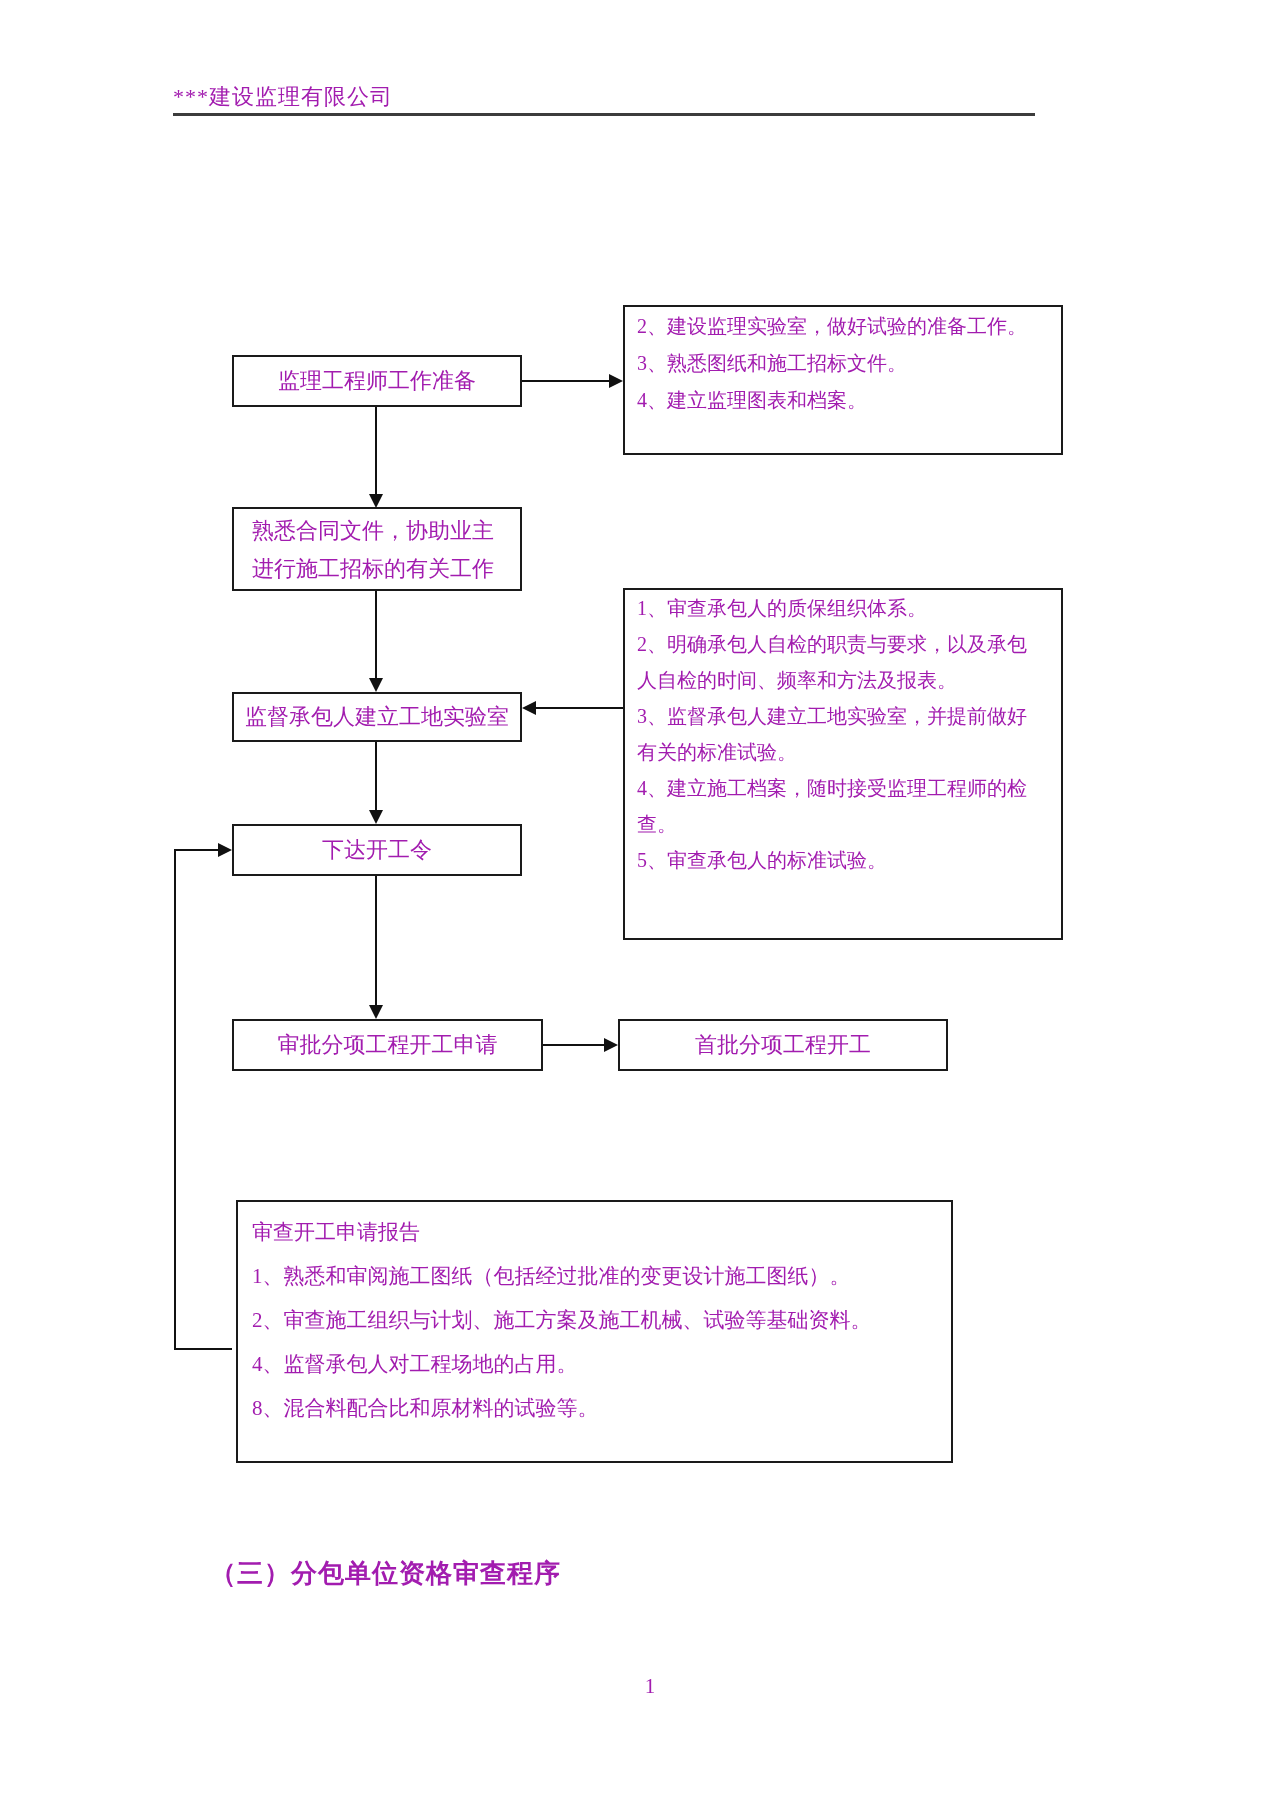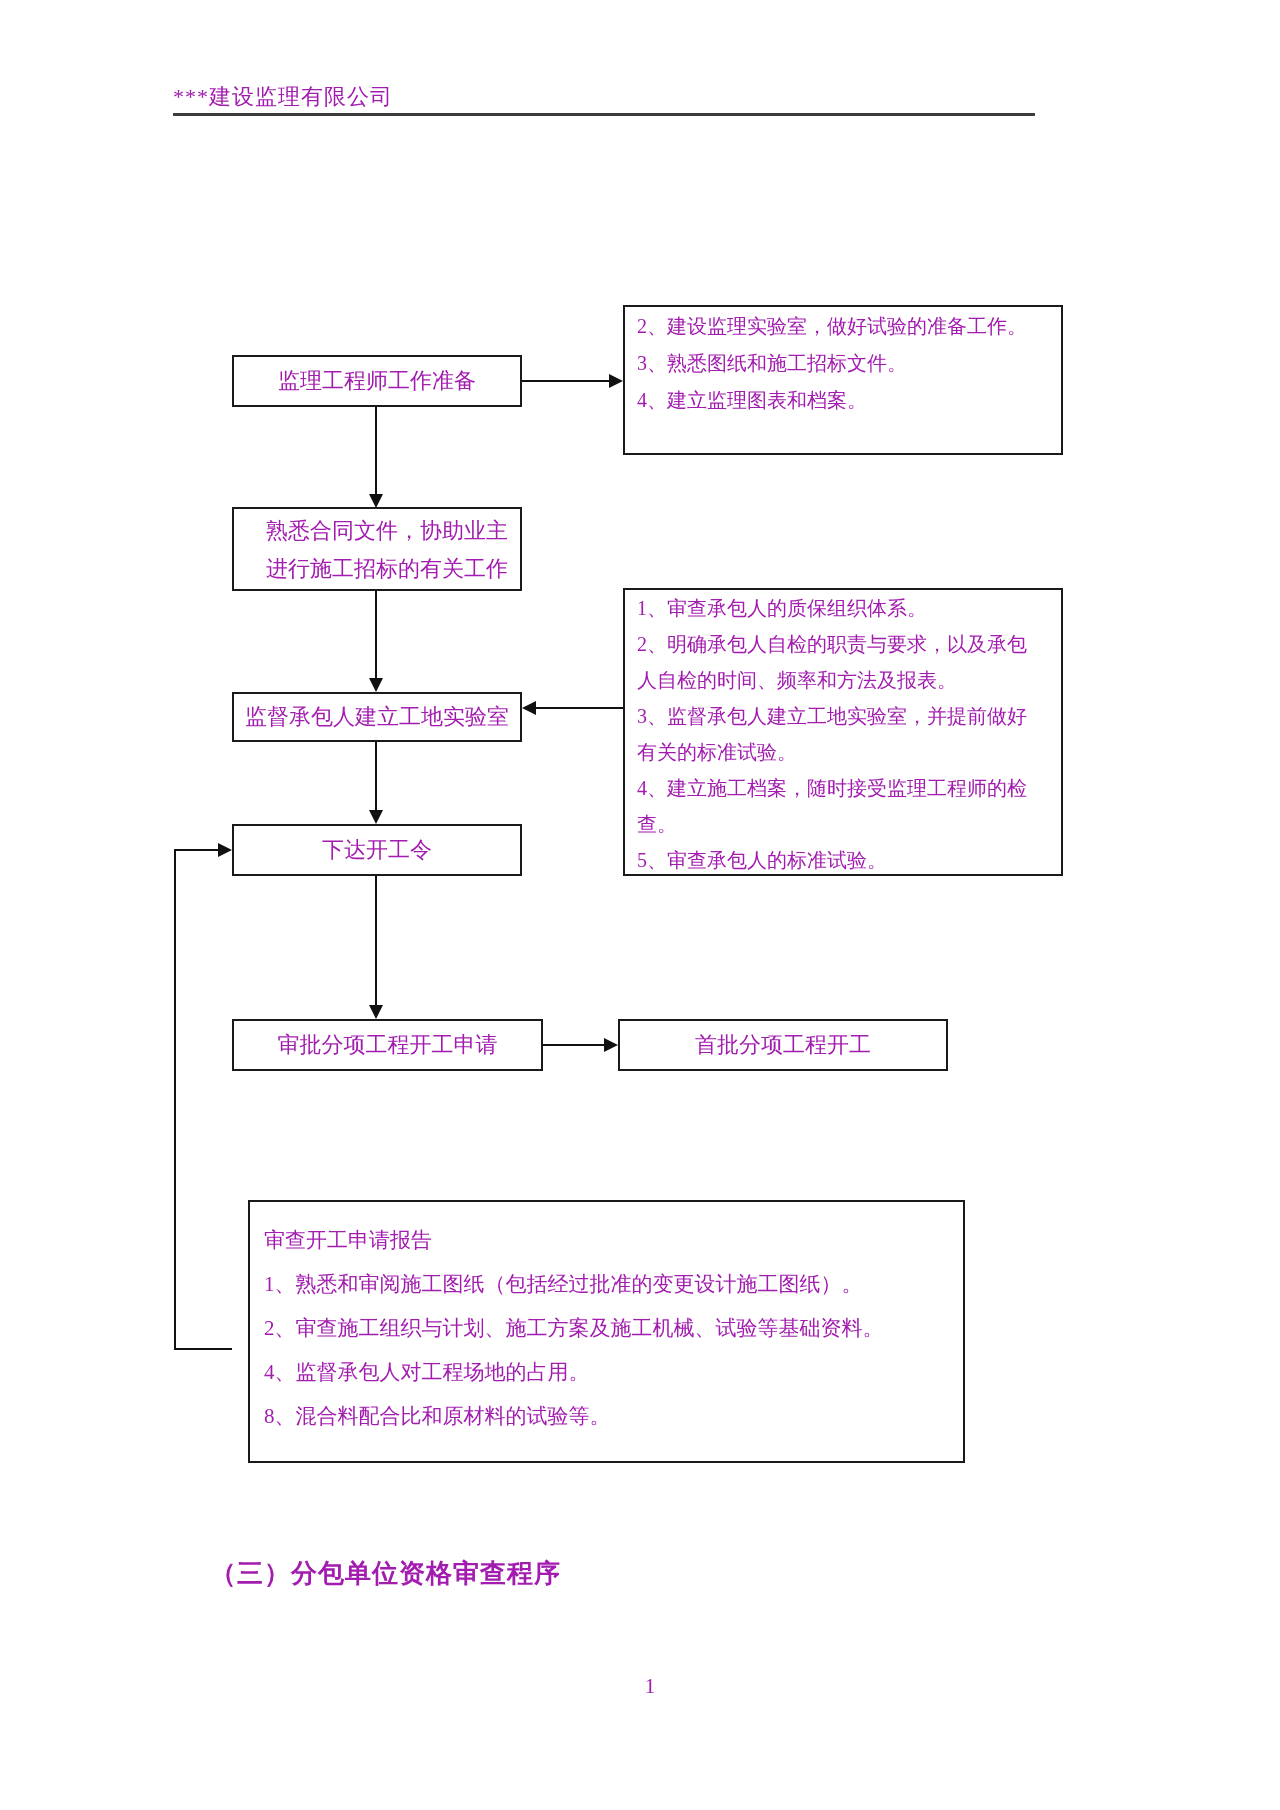--- a/index.html
+++ b/index.html
@@ -15,28 +15,28 @@
   }
   .fbox{
     position:absolute;border:2px solid #1a1a1a;background:#ffffff;
     box-sizing:border-box;
   }
   .center-label{
     display:flex;align-items:center;justify-content:center;
     font-size:22px;text-align:center;
   }
   .b1{left:232px;top:355px;width:290px;height:52px;}
-  .b2{left:232px;top:507px;width:290px;height:84px;font-size:22px;line-height:38px;padding:3px 0 0 32px;}
+  .b2{left:232px;top:507px;width:290px;height:84px;font-size:22px;line-height:38px;padding:3px 0 0 18px;}
   .b3{left:232px;top:692px;width:290px;height:50px;}
   .b4{left:232px;top:824px;width:290px;height:52px;justify-content:center;}
   .b5{left:232px;top:1019px;width:311px;height:52px;}
   .b6{left:618px;top:1019px;width:330px;height:52px;}
   .ib1{left:623px;top:305px;width:440px;height:150px;font-size:20px;line-height:37px;padding:1px 10px 0 12px;}
-  .ib2{left:623px;top:588px;width:440px;height:288px;font-size:20px;line-height:36px;padding:0 16px 0 12px;}
-  .bb{left:248px;top:1200px;width:717px;height:263px;font-size:21px;line-height:44px;padding:16px 14px 0 14px;}
+  .ib2{left:623px;top:588px;width:440px;height:352px;font-size:20px;line-height:36px;padding:0 16px 0 12px;}
+  .bb{left:236px;top:1200px;width:717px;height:263px;font-size:21px;line-height:44px;padding:8px 14px 0 14px;}
   .vline{position:absolute;width:2px;background:#111;}
   .hline{position:absolute;height:2px;background:#111;}
   .head-down{position:absolute;width:0;height:0;
     border-left:7px solid transparent;border-right:7px solid transparent;
     border-top:14px solid #111;}
   .head-right{position:absolute;width:0;height:0;
     border-top:7px solid transparent;border-bottom:7px solid transparent;
     border-left:14px solid #111;}
   .head-left{position:absolute;width:0;height:0;
     border-top:7px solid transparent;border-bottom:7px solid transparent;

